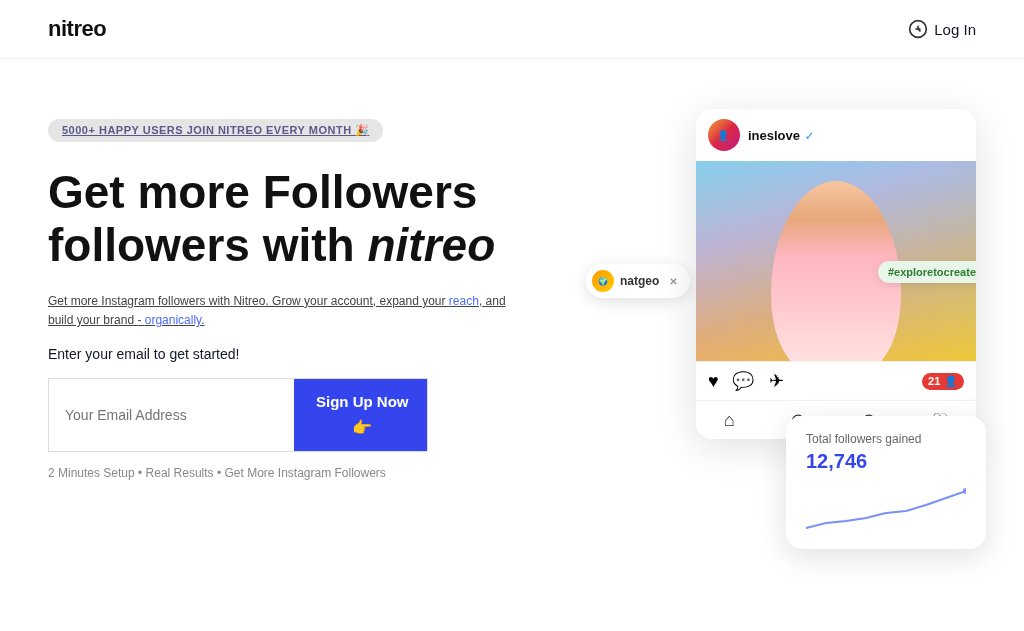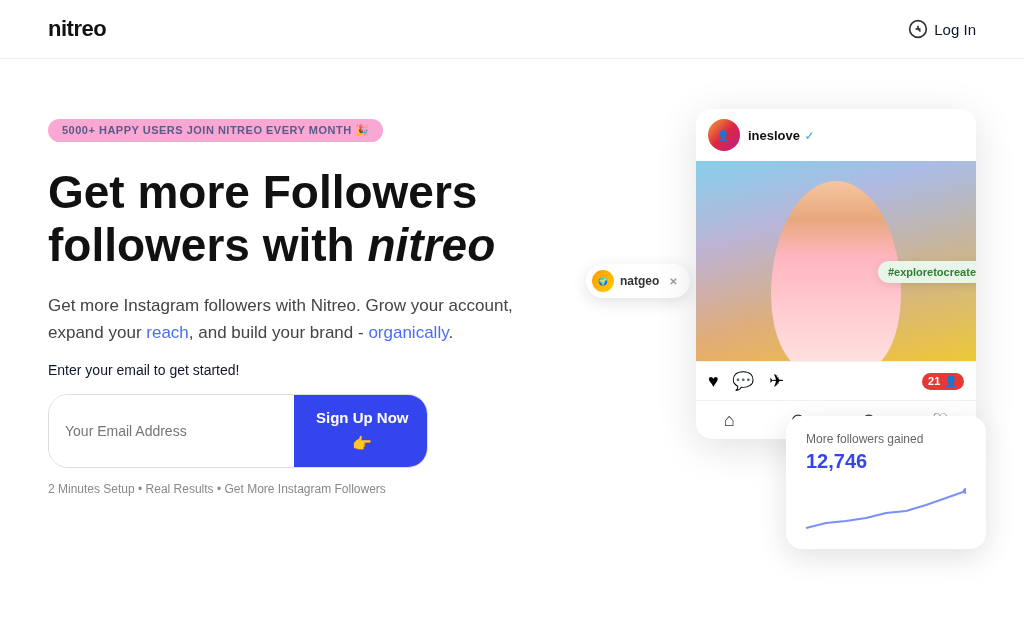--- a/index.html
+++ b/index.html
@@ -23,35 +23,36 @@
     }
 
     
     .hero {
       display: flex; align-items: flex-start; justify-content: space-between;
       padding: 50px 48px 40px; min-height: 500px;
     }
     .hero-left { max-width: 480px; padding-top: 10px; }
     .badge {
       display: inline-flex; align-items: center; gap: 6px;
-      background: #f9a8d4; color: #5a5a8a; font-size: 11px; font-weight: 600;
+      background: #e5e5e5; color: #5a5a8a; font-size: 11px; font-weight: 600;
       border-radius: 20px; padding: 5px 14px; margin-bottom: 24px;
       letter-spacing: 0.5px;
+      text-decoration: underline;
     }
     .hero-title {
       font-size: 46px; font-weight: 800; line-height: 1.15; color: #111; margin-bottom: 20px;
     }
     .hero-title em { font-style: italic; font-weight: 800; }
     .hero-desc {
-      font-size: 17px; line-height: 1.6; color: #444; margin-bottom: 16px;
+      font-size: 12px; line-height: 1.6; color: #444; margin-bottom: 16px; text-decoration: underline;
     }
     .hero-desc a { color: #4a6cf7; text-decoration: none; }
     .hero-desc .blue-link { color: #4a6cf7; }
     .hero-cta-label { font-size: 14px; color: #0f172a; margin-bottom: 16px; font-weight: 400; }
-    .email-form { display: flex; border: 1.5px solid #ddd; border-radius: 20px; overflow: hidden; margin-bottom: 14px; width: 380px; gap: 32px; }
+    .email-form { display: flex; border: 1.5px solid #ddd; border-radius: 0; overflow: hidden; margin-bottom: 14px; width: 380px; gap: 32px; }
     .email-input {
       flex: 1; border: none; outline: none; padding: 14px 16px;
       font-size: 14px; color: #999;
     }
     .signup-btn {
       background: #3545ee; color: #fff; border: none; cursor: pointer;
       padding: 14px 22px; font-size: 15px; font-weight: 600; white-space: nowrap;
       display: flex; align-items: center; gap: 8px; flex-direction: column;
     }
     .signup-emoji { font-size: 16px; }
@@ -218,21 +219,21 @@
       </div>
       <div class="insta-nav">
         <span class="nav-icon">⌂</span>
         <span class="nav-icon">⊙</span>
         <span class="nav-icon">⊕</span>
         <span class="nav-icon">♡</span>
       </div>
     </div>
 
     <div class="followers-card">
-      <div class="followers-label">More followers gained</div>
+      <div class="followers-label">Total followers gained</div>
       <div class="followers-count">12,746</div>
       <div class="followers-chart">
         <svg class="chart-svg" viewBox="0 0 160 50">
           <polyline points="0,45 20,40 40,38 60,35 80,30 100,28 120,22 140,15 160,8" fill="none" stroke="#7b8ff7" stroke-width="2" stroke-linecap="round" stroke-linejoin="round"></polyline>
           <circle cx="160" cy="8" r="3" fill="#7b8ff7"></circle>
         </svg>
       </div>
     </div>
   </div>
 </section>

